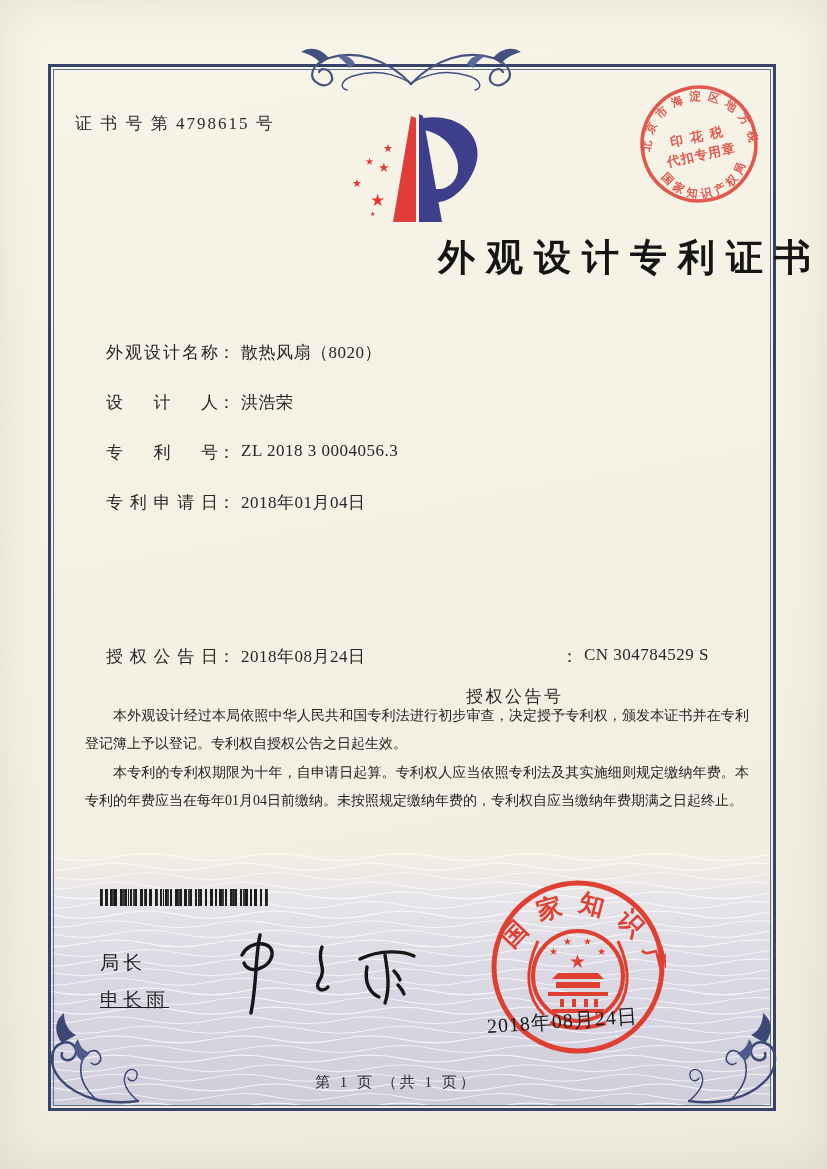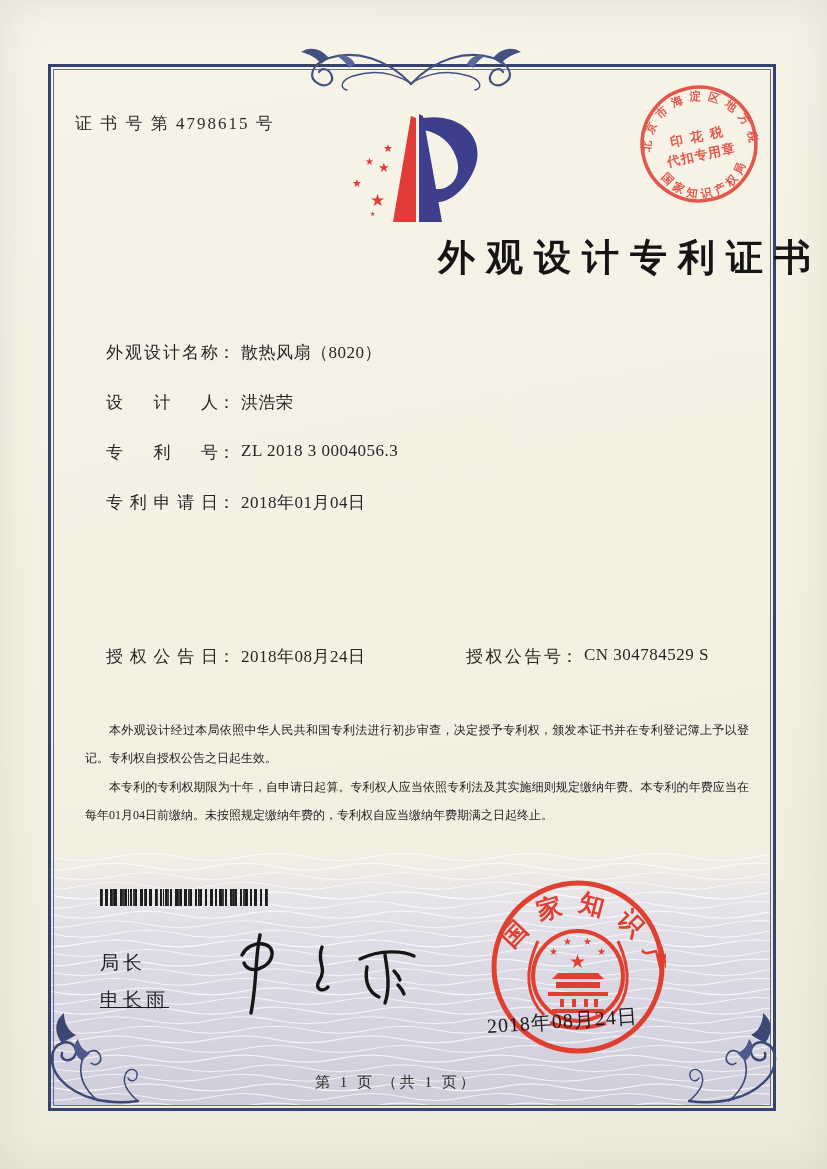--- a/index.html
+++ b/index.html
@@ -18,23 +18,23 @@
   .title{left:0;top:233px;width:822px;text-align:right;font-size:37px;font-weight:bold;
          letter-spacing:11px;color:#151515;}
   
   .frow{left:106px;font-size:17px;color:#262626;white-space:nowrap;}
   .flabel{display:inline-block;width:112px;text-align:justify;text-align-last:justify;
           vertical-align:top;}
   .fcolon{display:inline-block;vertical-align:top;}
   .fvalue{display:inline-block;margin-left:6px;vertical-align:top;letter-spacing:.5px;}
   .fvalue-wrap{white-space:normal;width:502px;line-height:26px;}
   .fpair2{position:absolute;left:360px;top:0;white-space:nowrap;}
-  .fpair2 .flabel{width:95px;}
-  
-  .bodytext{left:85px;top:717px;width:664px;font-size:12px;line-height:27.5px;
+  .fpair2 .flabel{width:95px;margin-top:40px;}
+  
+  .bodytext{left:85px;top:702px;width:664px;font-size:14px;line-height:27.5px;
             text-align:justify;color:#232323;}
   .bodytext p{margin:0 0 2px 0;text-indent:2em;}
   
   .band{left:51px;top:853px;width:719px;height:252px;overflow:hidden;
         background:linear-gradient(180deg,#f2efe2 0%,#e7e4e9 18%,#dbd9e4 45%,#d5d3e0 75%,#cfcdda 100%);}
   .band svg{position:absolute;left:0;top:0;}
   
   .barcode{left:100px;top:889px;width:168px;height:17px;
     background:
       repeating-linear-gradient(90deg,#1d1d1d 0 2px,transparent 2px 5px),

